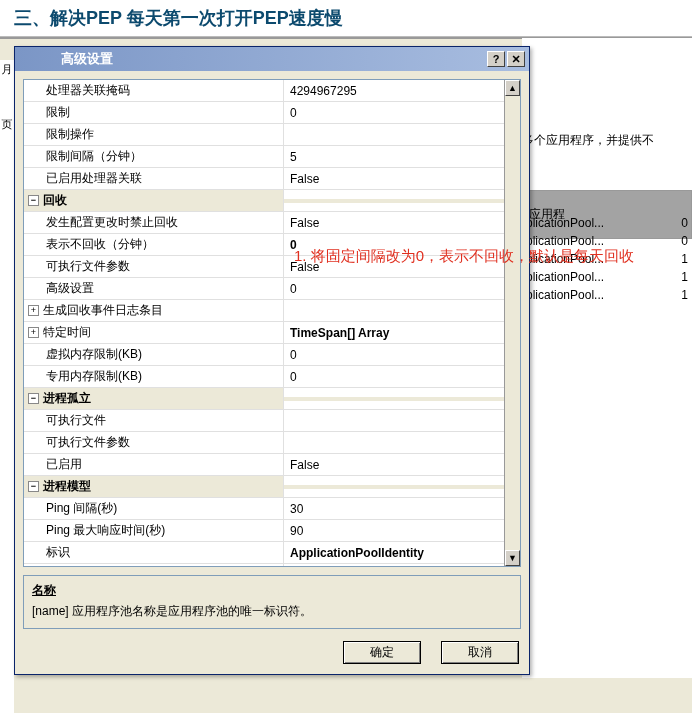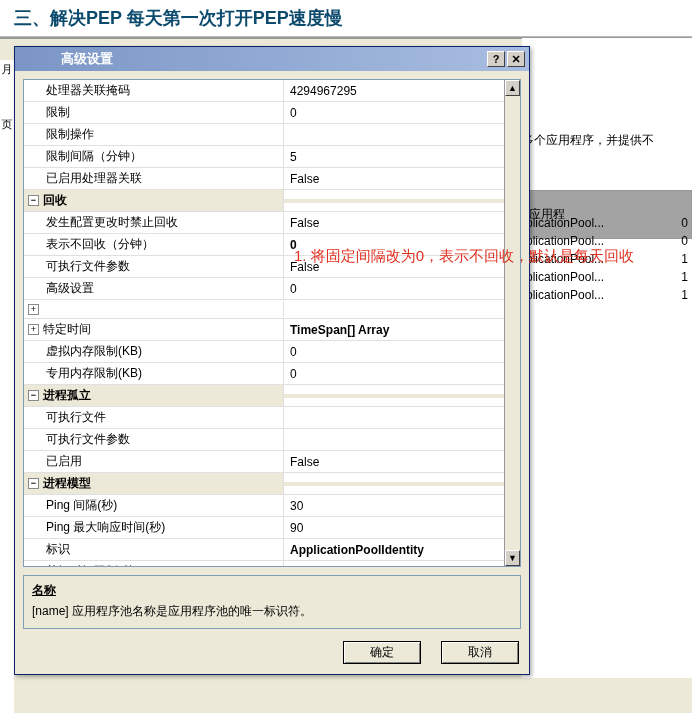--- a/index.html
+++ b/index.html
@@ -274,20 +274,21 @@
         <div class="grid-row">
           <div class="cell-label">
             <span class="indent-spacer"></span>
             <span>高级设置</span>
           </div>
           <div class="cell-value">0</div>
         </div>
         <div class="grid-row">
           <div class="cell-label">
             <span class="expand-icon">+</span>
+            <span>生成回收事件日志条目</span>
           </div>
           <div class="cell-value"></div>
         </div>
         <div class="grid-row">
           <div class="cell-label">
             <span class="expand-icon">+</span>
             <span>特定时间</span>
           </div>
           <div class="cell-value bold-value">TimeSpan[] Array</div>
         </div>

